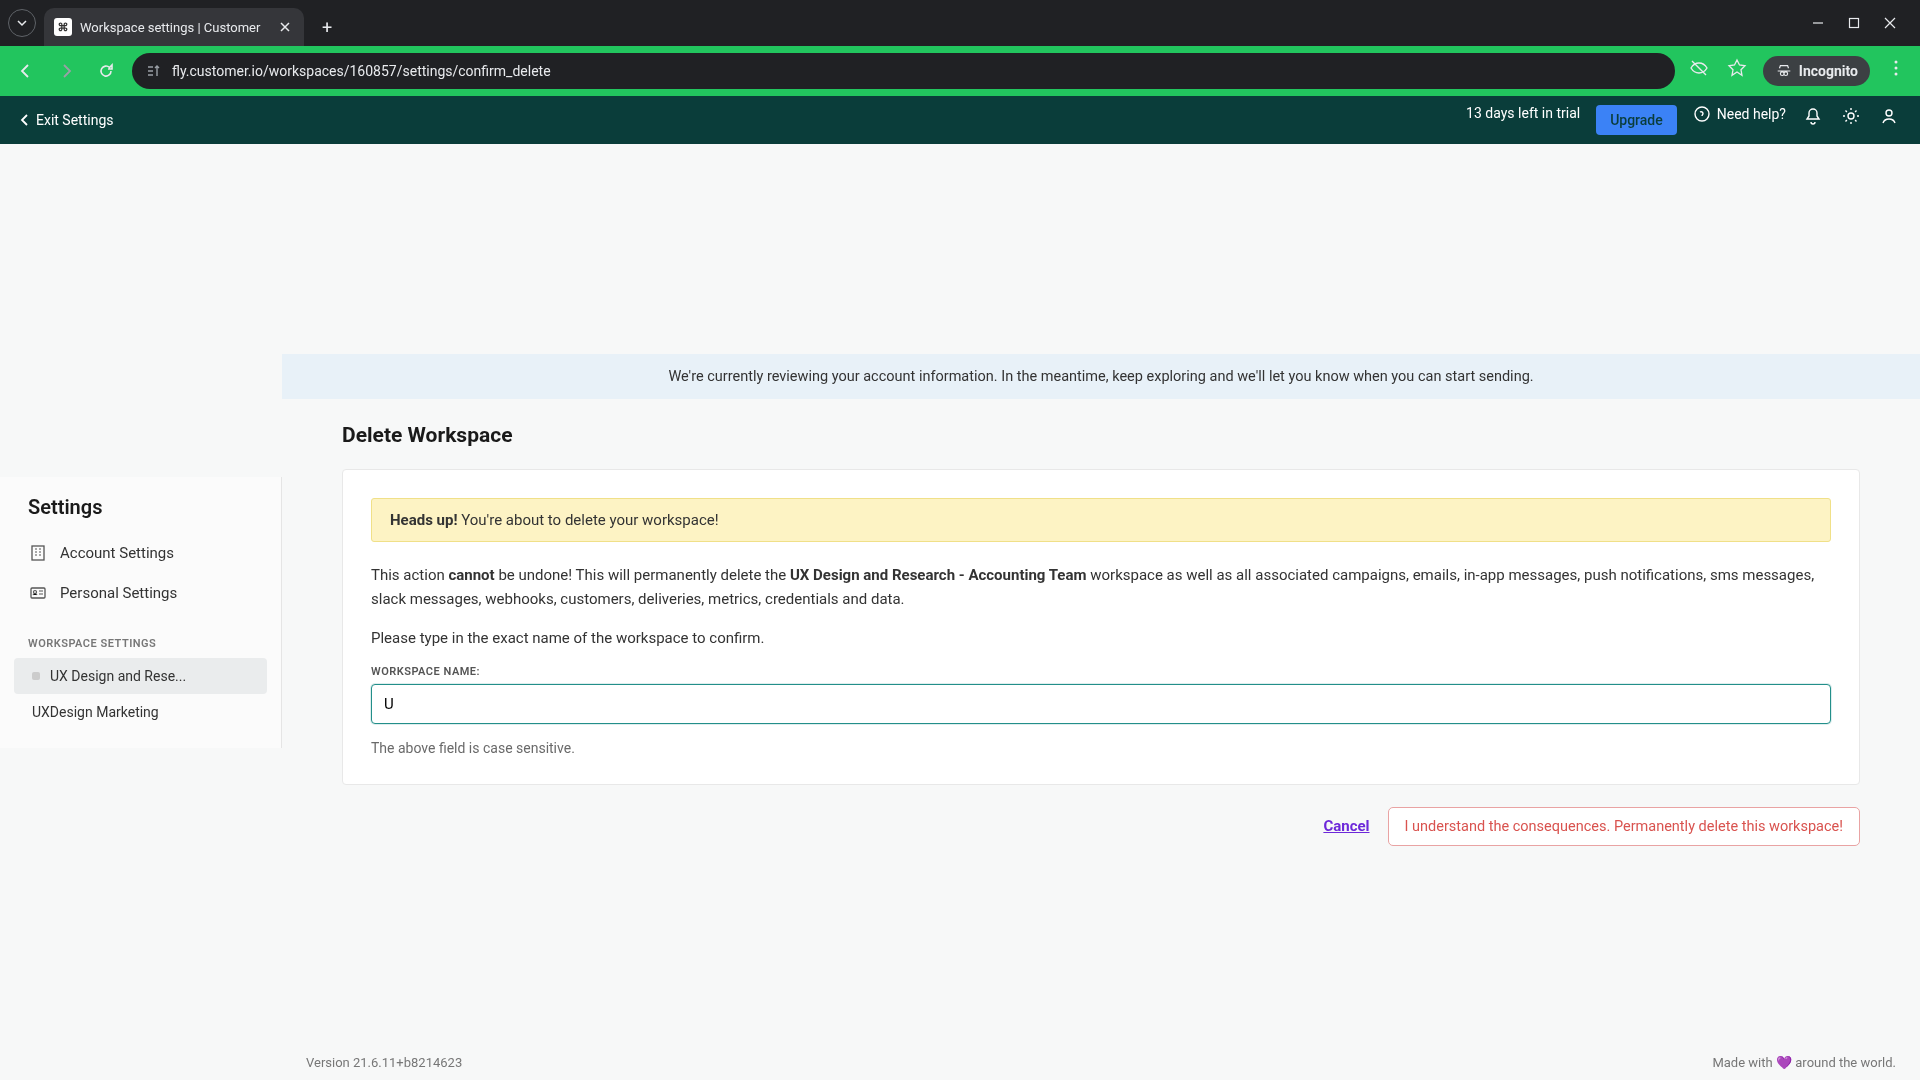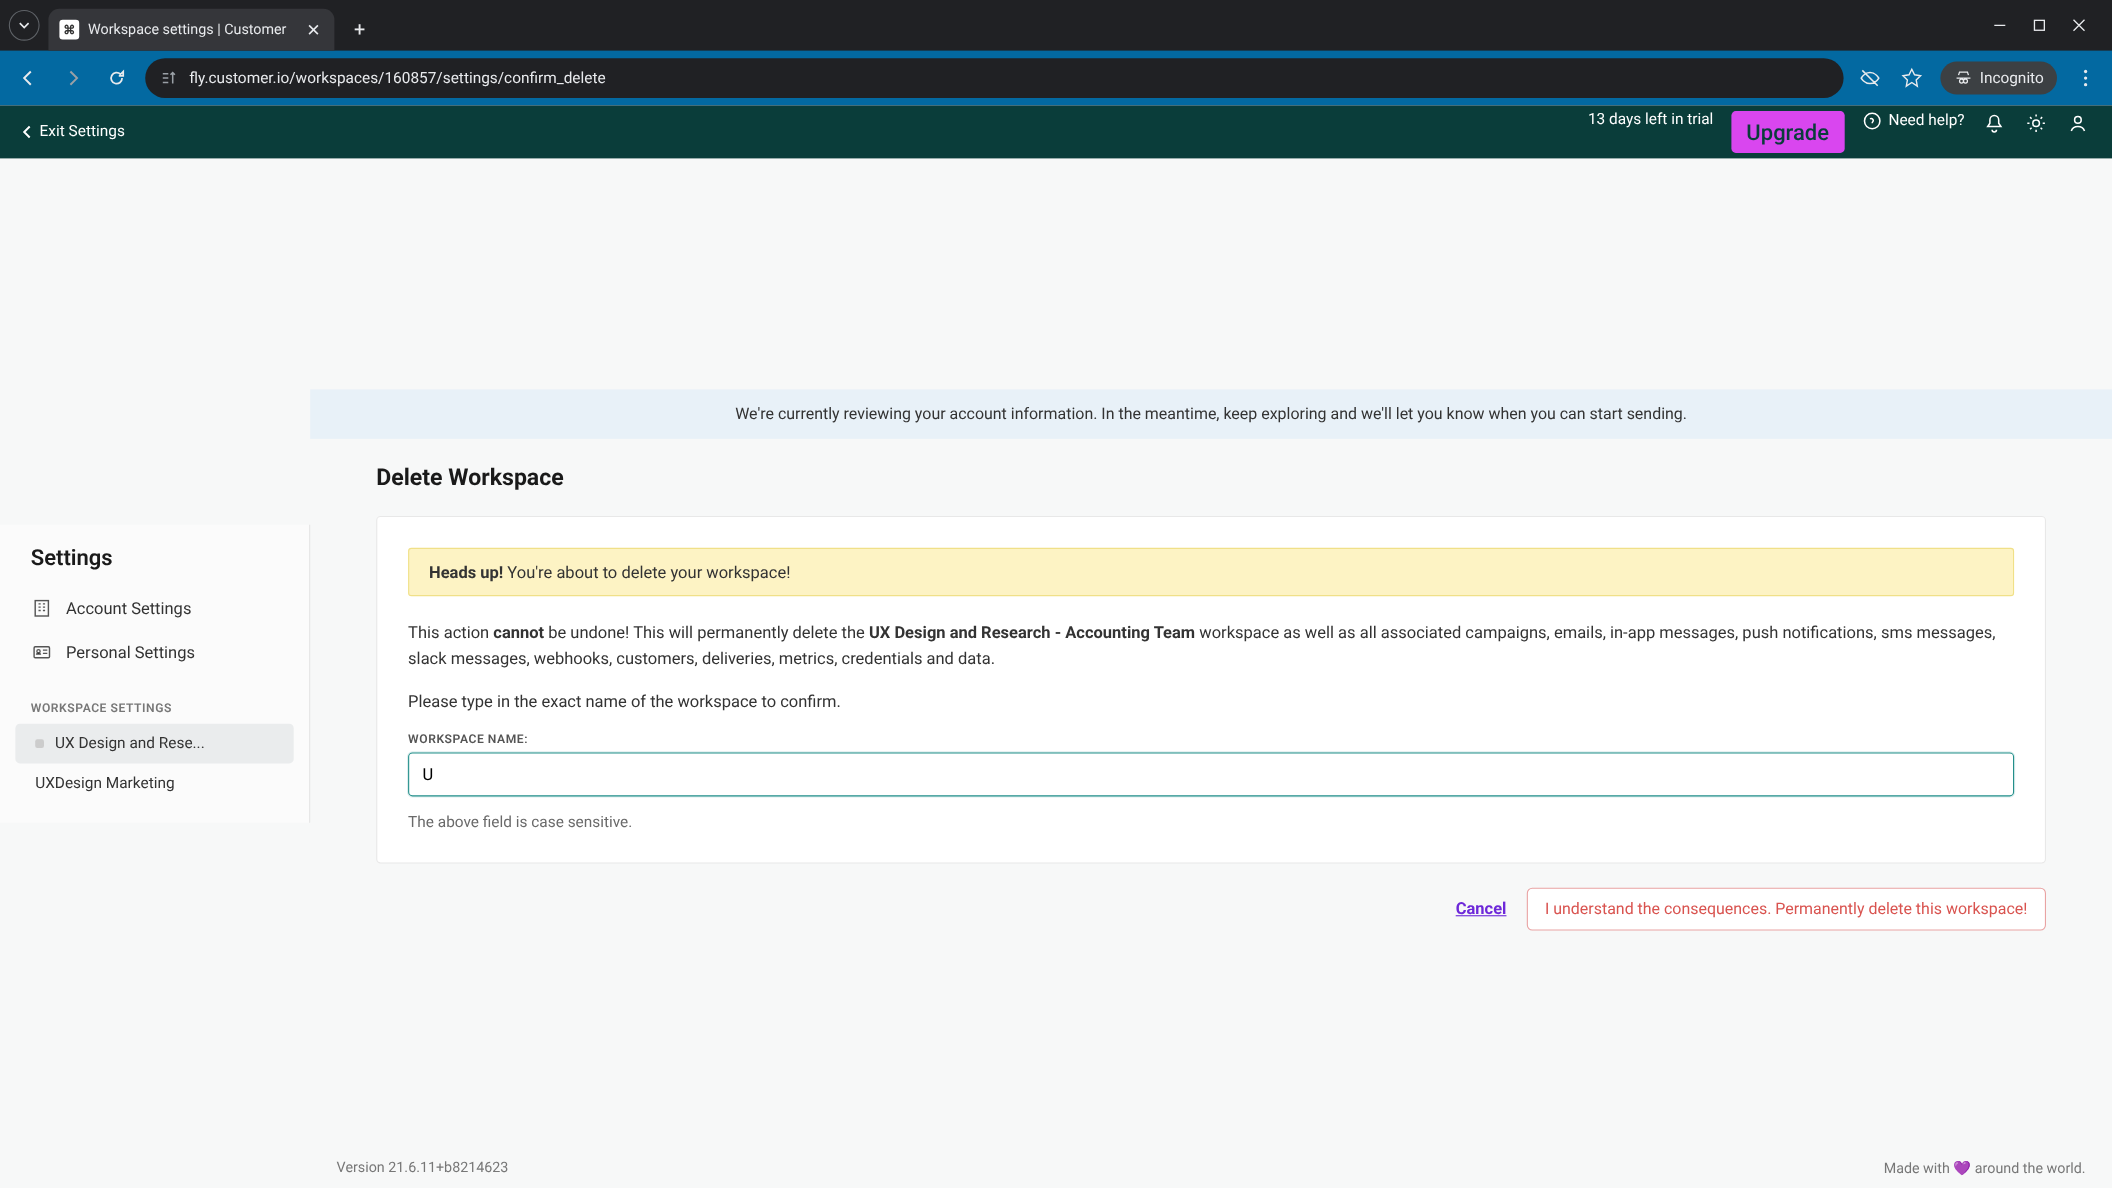--- a/index.html
+++ b/index.html
@@ -10,38 +10,38 @@
 .tab-bar { display: flex; align-items: center; height: 46px; padding: 0 8px; gap: 0; }
 .tab-dropdown { width: 28px; height: 28px; display: flex; align-items: center; justify-content: center; color: #e8eaed; border-radius: 50%; margin-right: 8px; cursor: pointer; border: 1px solid #5f6368; }
 .tab { display: flex; align-items: center; background: #35363a; border-radius: 10px 10px 0 0; padding: 0 10px; height: 38px; width: 260px; gap: 8px; margin-top: 8px; }
 .tab-favicon { width: 18px; height: 18px; background: #fff; border-radius: 3px; display: flex; align-items: center; justify-content: center; font-size: 11px; font-weight: bold; color: #333; }
 .tab-title { color: #e8eaed; font-size: 13px; flex: 1; white-space: nowrap; overflow: hidden; text-overflow: ellipsis; }
 .tab-close { color: #e8eaed; width: 18px; height: 18px; display: flex; align-items: center; justify-content: center; cursor: pointer; }
 .new-tab { color: #e8eaed; width: 30px; height: 30px; display: flex; align-items: center; justify-content: center; font-size: 18px; cursor: pointer; margin-left: 8px; margin-top: 8px; }
 .window-controls { margin-left: auto; display: flex; gap: 24px; padding-right: 16px; color: #e8eaed; }
 .window-controls span { cursor: pointer; font-size: 14px; }
 
-.addr-bar { display: flex; align-items: center; background: #0369a1; height: 50px; padding: 0 12px; gap: 12px; }
+.addr-bar { display: flex; align-items: center; background: #22c55e; height: 50px; padding: 0 12px; gap: 12px; }
 .nav-btn { color: #9aa0a6; width: 28px; height: 28px; display: flex; align-items: center; justify-content: center; cursor: pointer; }
 .nav-btn.active { color: #e8eaed; }
 .url-box { flex: 1; background: #202124; border-radius: 20px; height: 36px; display: flex; align-items: center; padding: 0 14px; gap: 10px; }
 .site-icon { color: #9aa0a6; font-size: 14px; }
 .url-text { color: #e8eaed; font-size: 14px; flex: 1; }
-.addr-right { display: flex; align-items: center; gap: 14px; }
+.addr-right { display: flex; align-items: flex-start; gap: 14px; font-weight: bold; }
 .addr-icon { color: #e8eaed; cursor: pointer; width: 24px; height: 24px; display: flex; align-items: center; justify-content: center; }
 .incognito-badge { display: flex; align-items: center; gap: 6px; background: #3c4043; padding: 6px 12px; border-radius: 18px; color: #e8eaed; font-size: 14px; }
 .incognito-icon { width: 18px; height: 18px; }
 
 
 .app { background: #f7f8f8; height: calc(1080px - 96px); display: flex; flex-direction: column; }
 .top-bar { background: #0a3d3a; height: 48px; display: flex; align-items: center; padding: 0 20px; color: #fff; }
 .exit-link { display: flex; align-items: center; gap: 6px; font-size: 14px; cursor: pointer; }
 .top-right { margin-left: auto; display: flex; align-items: flex-start; gap: 16px; }
 .trial-text { font-size: 14px; }
-.upgrade-btn { background: #d946ef; color: #0a3d3a; border: none; padding: 7px 14px; border-radius: 4px; font-size: 20px; font-weight: 500; cursor: pointer; }
+.upgrade-btn { background: #3b82f6; color: #0a3d3a; border: none; padding: 7px 14px; border-radius: 4px; font-size: 14px; font-weight: 500; cursor: pointer; }
 .help-link { display: flex; align-items: center; gap: 6px; font-size: 14px; cursor: pointer; }
 .top-icon { cursor: pointer; width: 22px; height: 22px; display: flex; align-items: center; justify-content: center; }
 
 .app-body { flex: 1; display: flex; position: relative; align-items: center; }
 .sidebar { width: 282px; background: #fbfbfb; border-right: 1px solid #e5e5e5; padding: 18px 0; }
 .sidebar-title { font-size: 20px; font-weight: 600; padding: 0 28px 14px; color: #1a1a1a; }
 .sidebar-item { display: flex; align-items: center; gap: 12px; padding: 10px 28px; font-size: 15px; color: #333; cursor: pointer; }
 .sidebar-item-icon { width: 20px; height: 20px; display: flex; align-items: center; justify-content: center; }
 .sidebar-section-label { font-size: 11px; font-weight: 600; color: #777; letter-spacing: 0.5px; padding: 24px 28px 8px; }
 .workspace-item { display: flex; align-items: center; gap: 10px; padding: 10px 18px; margin: 0 14px; border-radius: 4px; font-size: 14px; color: #333; cursor: pointer; }

